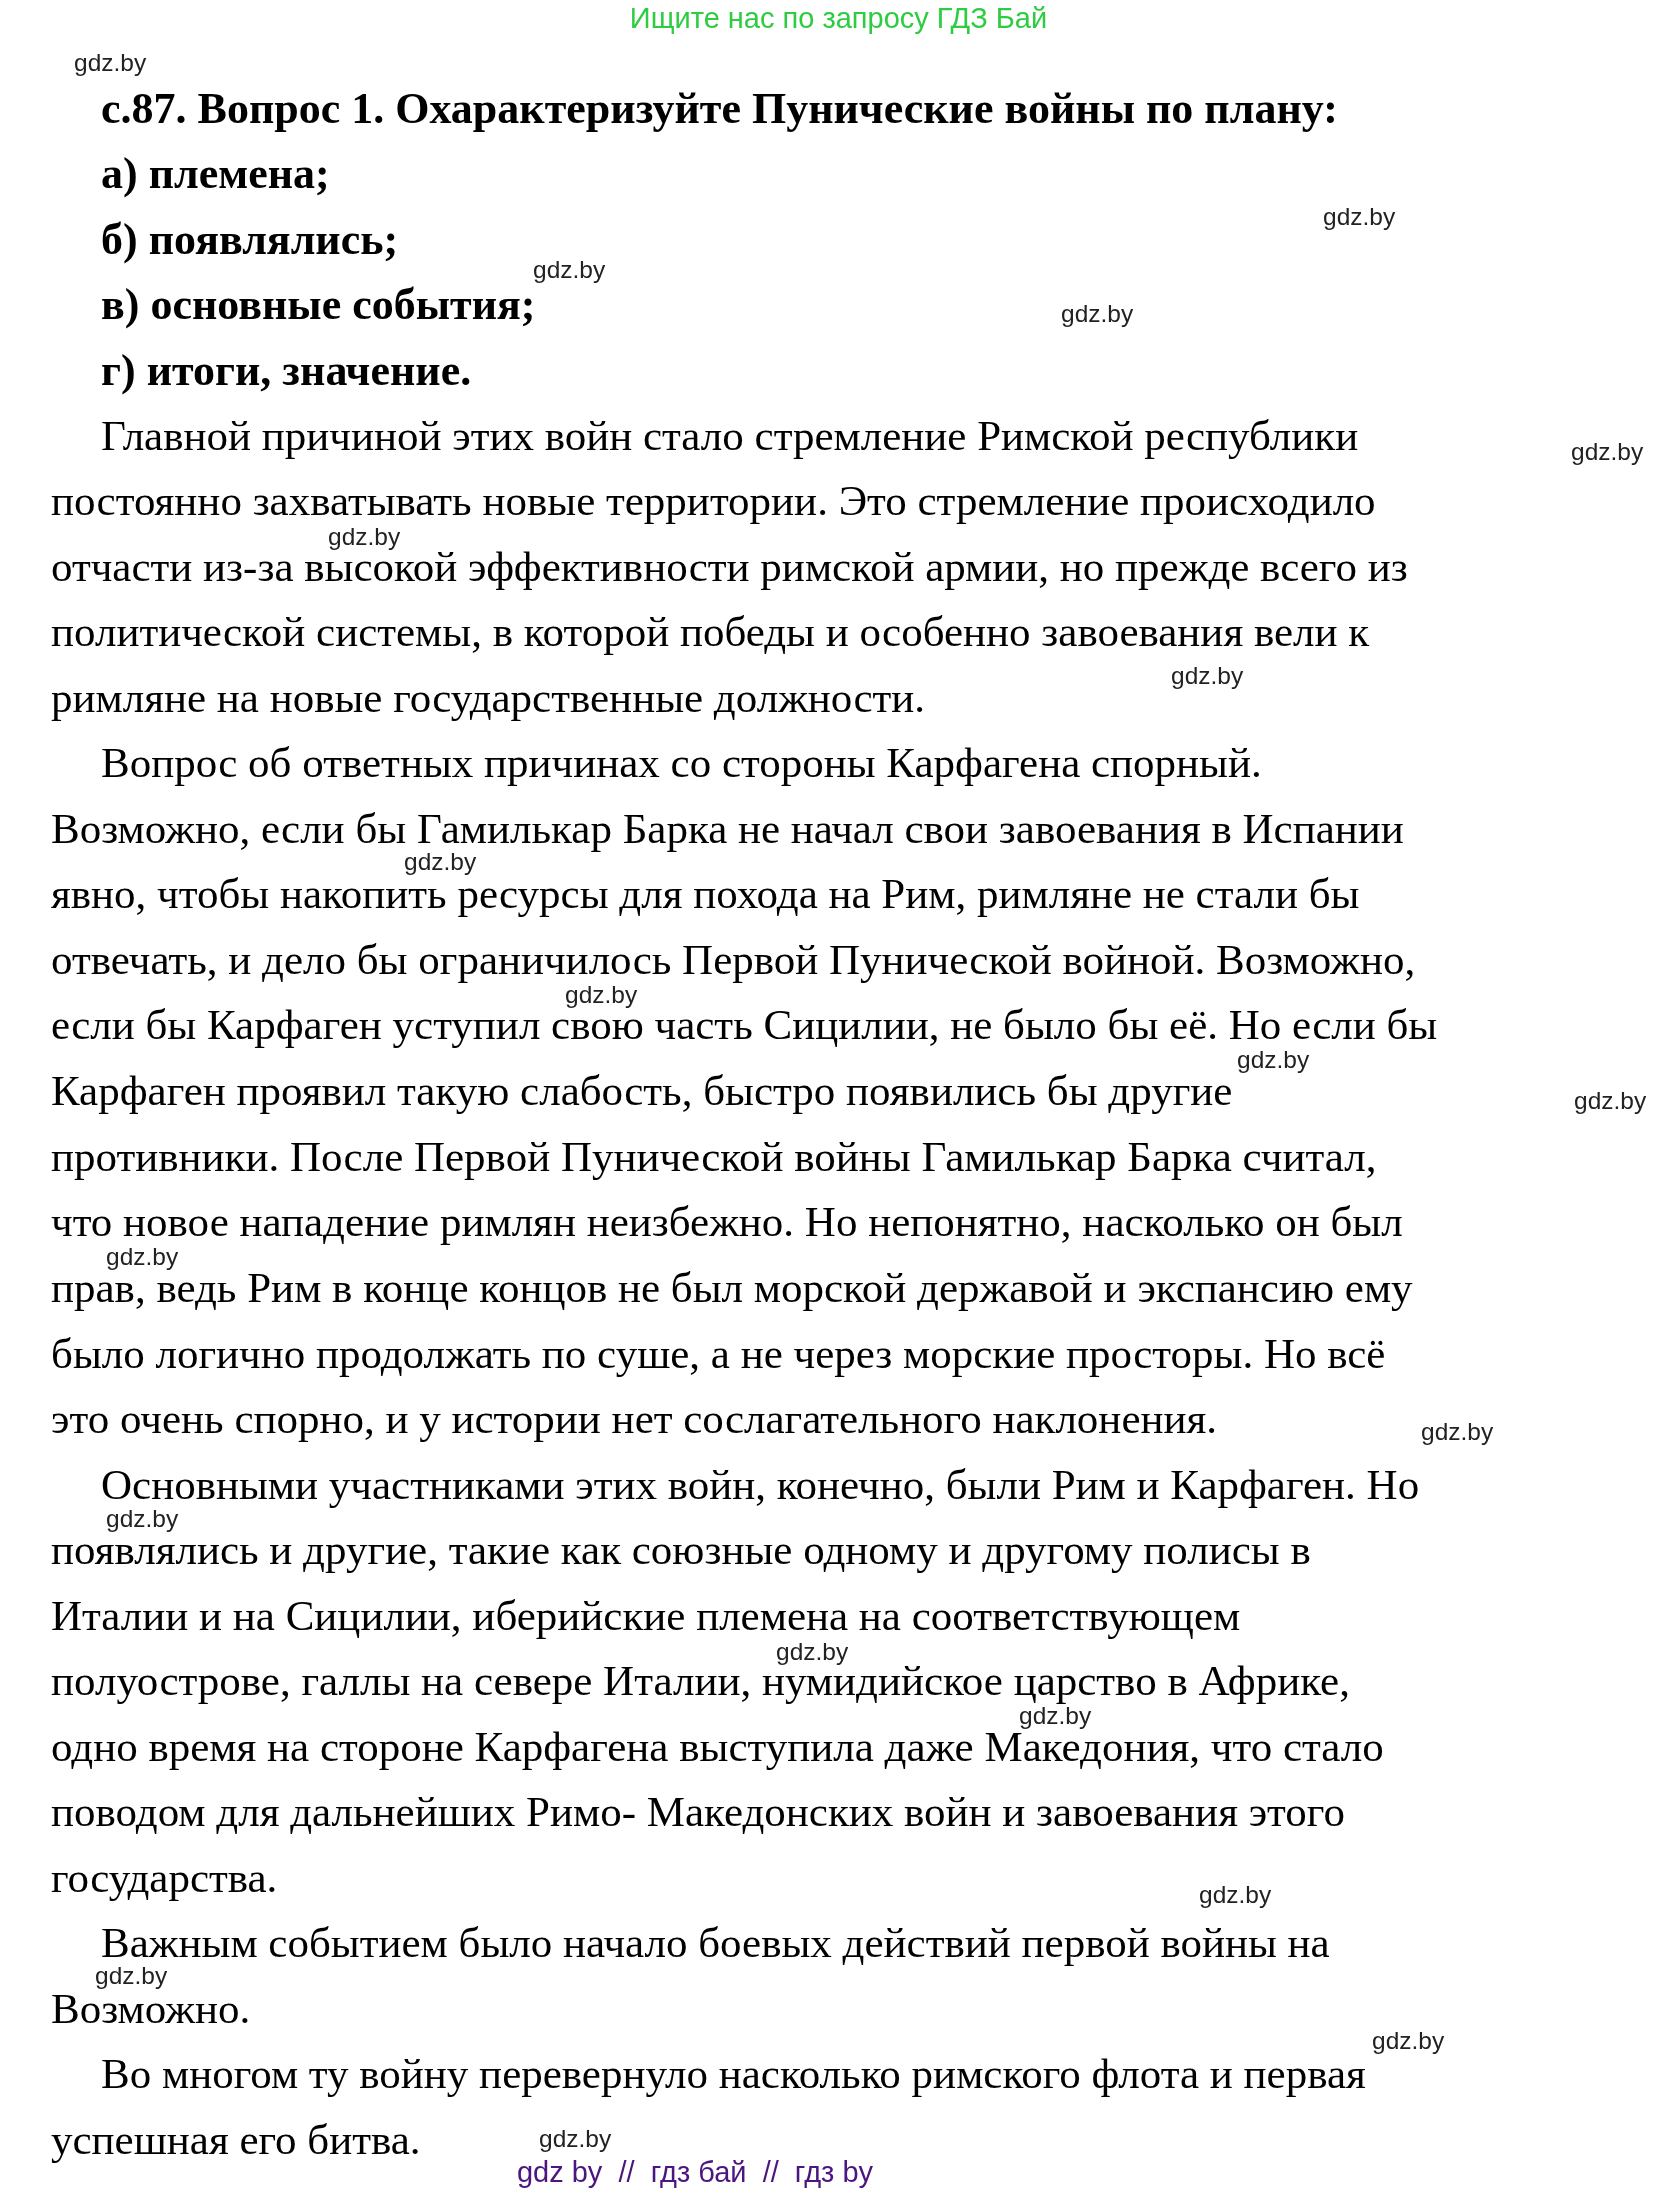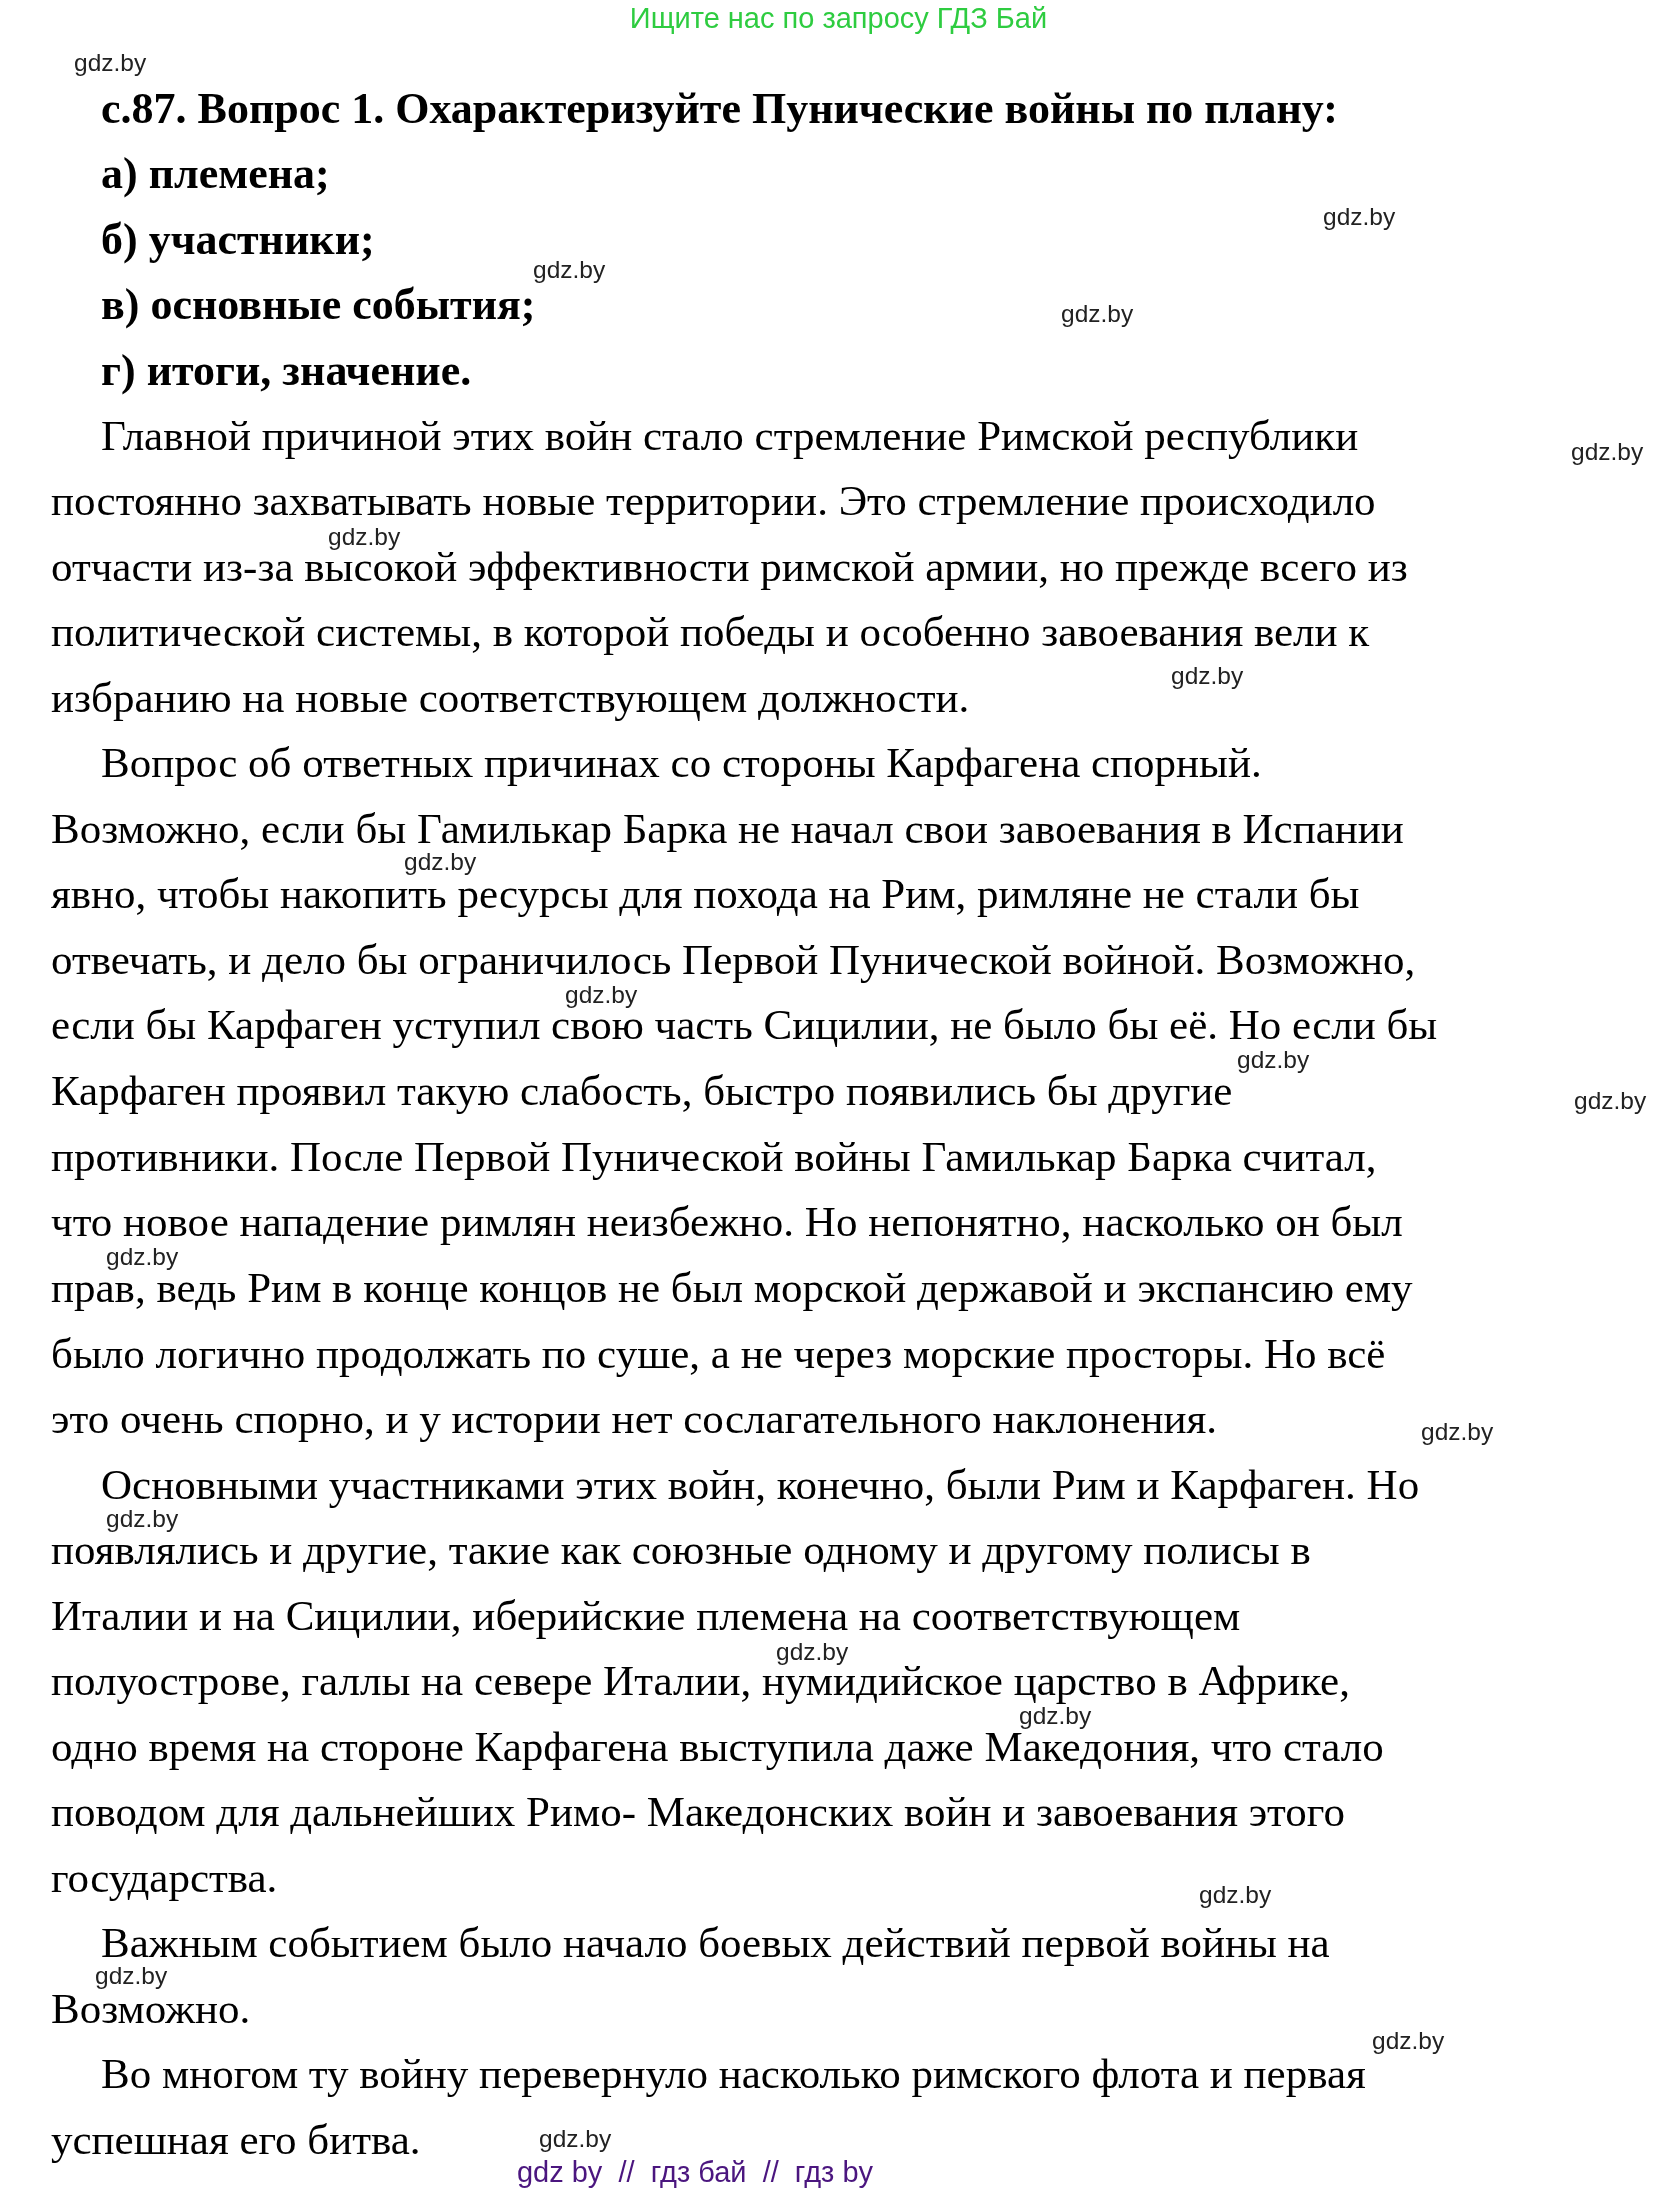--- a/index.html
+++ b/index.html
@@ -16,34 +16,34 @@
 </style>
 </head>
 <body>
 
 <div class="hdr">Ищите нас по запросу ГДЗ Бай</div>
 
 <div class="wm" style="left:74px;top:49px">gdz.by</div>
 <div class="ln q ind" style="top:83px">с.87. Вопрос 1. Охарактеризуйте Пунические войны по плану:</div>
 <div class="ln q ind" style="top:148px">а) племена;</div>
 <div class="wm" style="left:1323px;top:203px">gdz.by</div>
-<div class="ln q ind" style="top:214px">б) участники;</div>
+<div class="ln q ind" style="top:214px">б) появлялись;</div>
 <div class="wm" style="left:533px;top:256px">gdz.by</div>
 <div class="ln q ind" style="top:279px">в) основные события;</div>
 <div class="wm" style="left:1061px;top:300px">gdz.by</div>
 <div class="ln q ind" style="top:345px">г) итоги, значение.</div>
 
 <div class="ln ind" style="top:410px">Главной причиной этих войн стало стремление Римской республики</div>
 <div class="wm" style="left:1571px;top:438px">gdz.by</div>
 <div class="ln" style="top:475px">постоянно захватывать новые территории. Это стремление происходило</div>
 <div class="wm" style="left:328px;top:523px">gdz.by</div>
 <div class="ln" style="top:541px">отчасти из-за высокой эффективности римской армии, но прежде всего из</div>
 <div class="ln" style="top:606px">политической системы, в которой победы и особенно завоевания вели к</div>
 <div class="wm" style="left:1171px;top:662px">gdz.by</div>
-<div class="ln" style="top:672px">избранию на новые соответствующем должности.</div>
+<div class="ln" style="top:672px">римляне на новые государственные должности.</div>
 
 <div class="ln ind" style="top:737px">Вопрос об ответных причинах со стороны Карфагена спорный.</div>
 <div class="ln" style="top:803px">Возможно, если бы Гамилькар Барка не начал свои завоевания в Испании</div>
 <div class="wm" style="left:404px;top:848px">gdz.by</div>
 <div class="ln" style="top:868px">явно, чтобы накопить ресурсы для похода на Рим, римляне не стали бы</div>
 <div class="ln" style="top:934px">отвечать, и дело бы ограничилось Первой Пунической войной. Возможно,</div>
 <div class="wm" style="left:565px;top:981px">gdz.by</div>
 <div class="ln" style="top:999px">если бы Карфаген уступил свою часть Сицилии, не было бы её. Но если бы</div>
 <div class="wm" style="left:1237px;top:1046px">gdz.by</div>
 <div class="wm" style="left:1574px;top:1087px">gdz.by</div>

